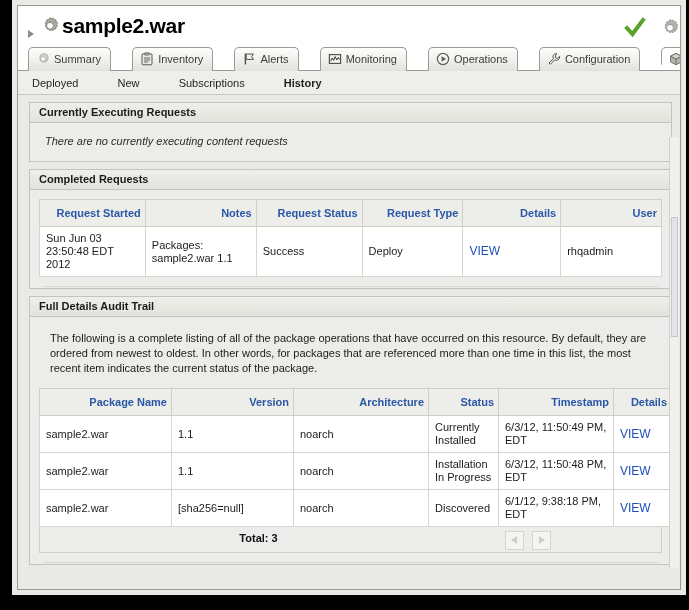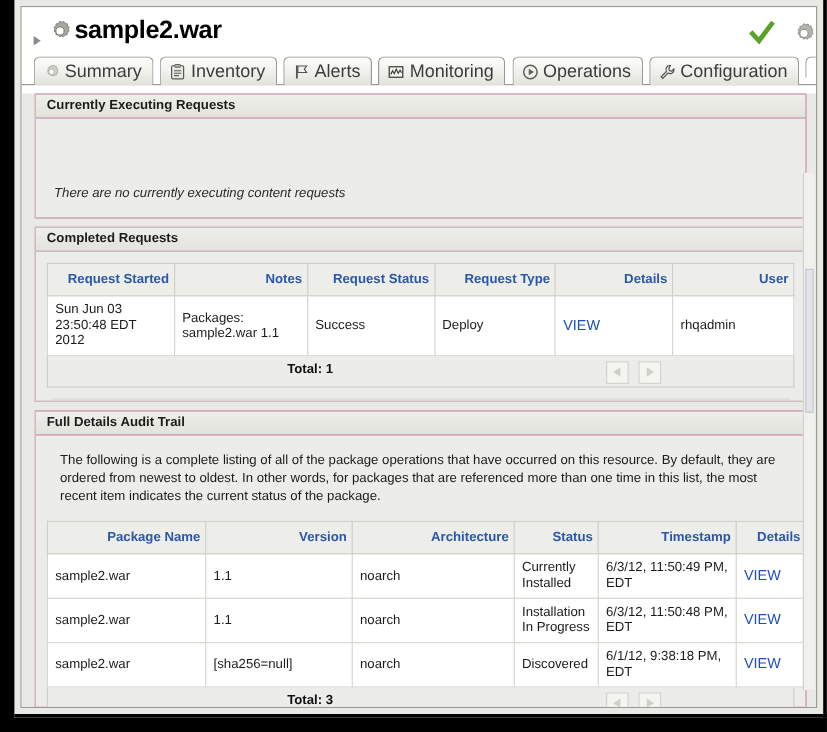--- a/index.html
+++ b/index.html
@@ -96,29 +96,29 @@
     background: #ffffff;
     border-bottom: 1px solid #9b9b94;
     padding-left: 10px;
     box-sizing: border-box;
     white-space: nowrap;
   }
   .tab {
     display: inline-block;
     position: relative;
     height: 24px;
-    margin-right: 2px;
+    margin-right: 18px;
     padding: 0 9px 0 7px;
     background: linear-gradient(to bottom, #fdfdfc 0%, #efefeb 55%, #e2e2dc 100%);
     border: 1px solid #9b9b94;
     border-bottom: none;
     border-radius: 5px 5px 0 0;
     box-sizing: border-box;
     line-height: 23px;
-    font-size: 15px;
+    font-size: 11px;
     color: #3c3c38;
     vertical-align: top;
     top: 1px;
   }
   .tab .tab-icon {
     display: inline-block;
     width: 14px;
     height: 14px;
     vertical-align: -3px;
     margin-right: 4px;
@@ -161,21 +161,21 @@
     color: #1f1f1c;
     margin-right: 36px;
     line-height: 24px;
   }
   .subnav-item.active { font-weight: bold; }
 
   
   .panel {
     margin: 7px 8px 0 11px;
     border: 1px solid #c3c3bb;
-    background: #ec4899;
+    background: #7dd3fc;
     box-sizing: border-box;
   }
   .panel-header {
     height: 19px;
     line-height: 19px;
     background: linear-gradient(to bottom, #eeeeea 0%, #e3e3dd 100%);
     border-bottom: 1px solid #c3c3bb;
     padding-left: 9px;
     font-size: 11px;
     font-weight: bold;
@@ -183,21 +183,20 @@
   }
   .panel-body {
     background: #ececea;
     padding: 8px 10px 9px 10px;
   }
   .empty-note {
     font-style: italic;
     font-size: 11px;
     color: #2b2b27;
     padding: 3px 0 3px 5px;
-    margin-top: 44px;
   }
   .audit-desc {
     font-size: 11px;
     color: #1b1b18;
     line-height: 15px;
     padding: 14px 8px 12px 11px;
   }
 
   
   table.dtable {
@@ -401,20 +400,26 @@
             <path d="M1.6 4.2 L7 7.1 L12.4 4.2" fill="none" stroke="#6a6a62" stroke-width="0.9"></path>
             <path d="M7 7.1 L7 12.8" fill="none" stroke="#6a6a62" stroke-width="0.9"></path>
             <path d="M1.6 4.2 L7 1.3 L12.4 4.2 L7 7.1 Z" fill="#d2d2ca" stroke="#6a6a62" stroke-width="0.9"></path>
           </svg>
         </span><span class="tab-label">Content</span>
       </div>
     </div>
 
     <div id="content-body">
 
+      <div id="sub-nav">
+        <span class="subnav-item">Deployed</span>
+        <span class="subnav-item">New</span>
+        <span class="subnav-item">Subscriptions</span>
+        <span class="subnav-item active">History</span>
+      </div>
 
       <div class="panel">
         <div class="panel-header">Currently Executing Requests</div>
         <div class="panel-body" style="padding:9px 10px 11px 10px;">
           <div class="empty-note">There are no currently executing content requests</div>
         </div>
       </div>
 
       <div class="panel">
         <div class="panel-header">Completed Requests</div>
@@ -444,27 +449,20 @@
                 <td>Packages: sample2.war 1.1</td>
                 <td>Success</td>
                 <td>Deploy</td>
                 <td>
                   <a class="viewlink" href="#">VIEW</a>
                 </td>
                 <td>rhqadmin</td>
               </tr>
             </tbody>
           </table>
-          <div class="table-footer">
-            <span class="total-label">Total: 1</span>
-            <span class="pager">
-              <span class="pager-btn"><span class="arrow-l"></span></span>
-              <span class="pager-btn"><span class="arrow-r"></span></span>
-            </span>
-          </div>
           <div class="hr-sep"></div>
         </div>
       </div>
 
       <div class="panel">
         <div class="panel-header">Full Details Audit Trail</div>
         <div class="panel-body" style="padding:0 9px 0 9px;">
           <div class="audit-desc">The following is a complete listing of all of the package operations that have occurred on this resource. By default, they are ordered from newest to oldest. In other words, for packages that are referenced more than one time in this list, the most recent item indicates the current status of the package.</div>
           <table class="dtable">
             <colgroup>

